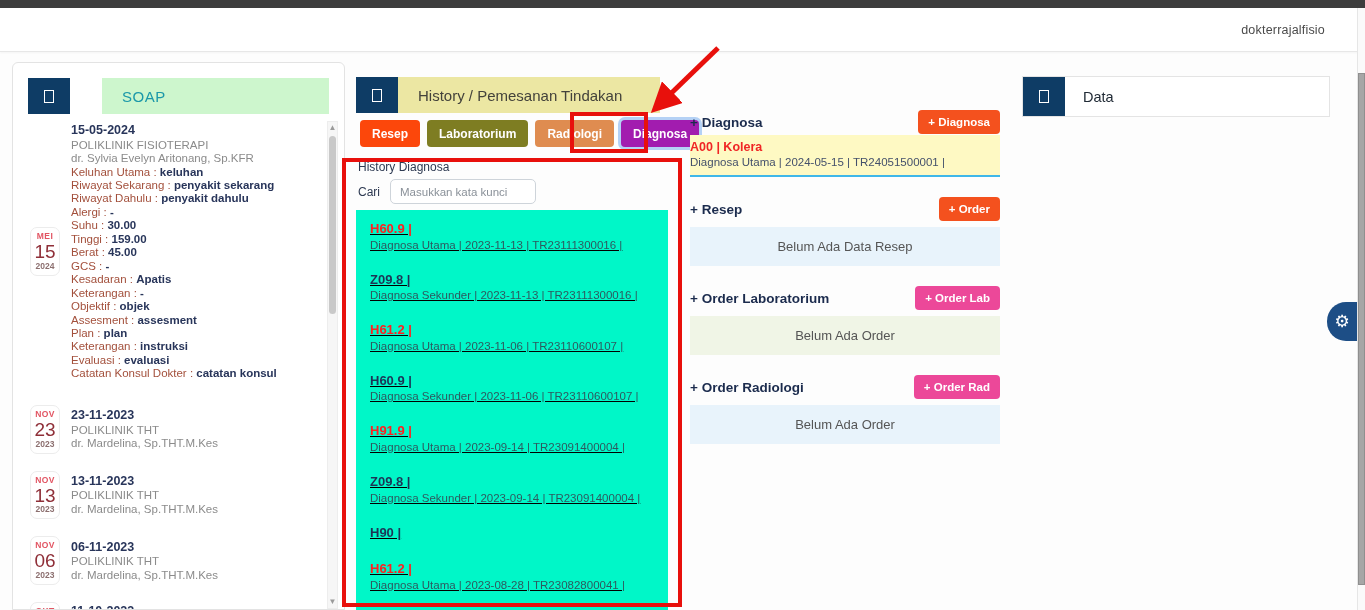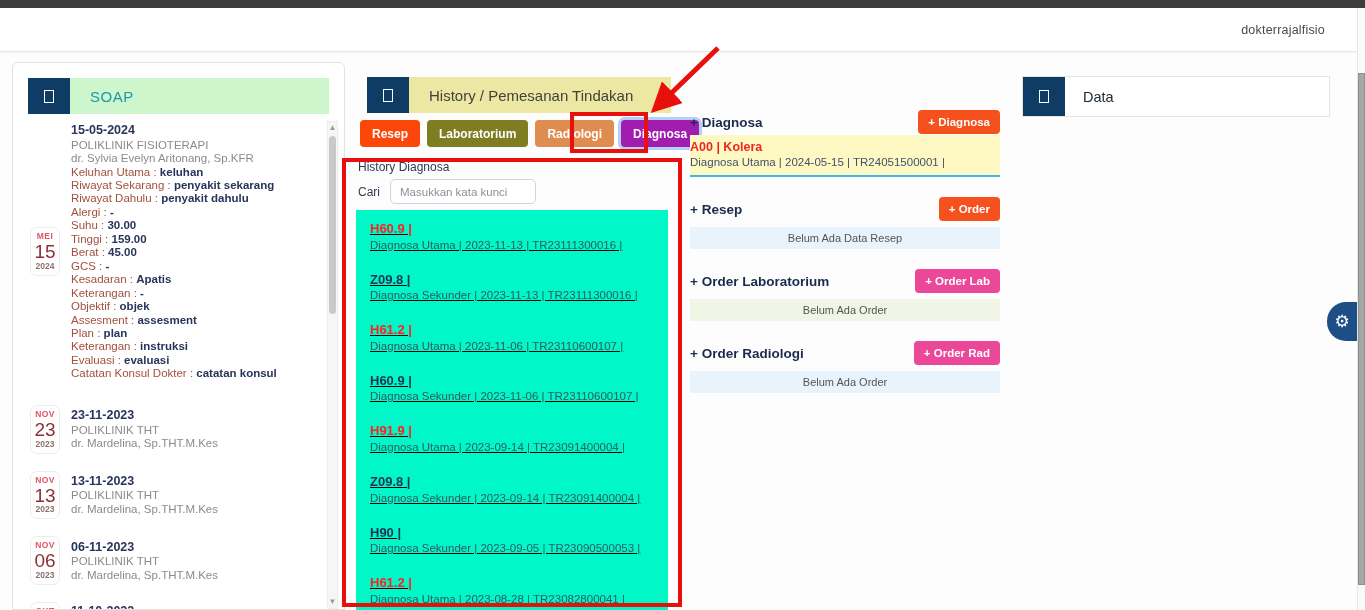--- a/index.html
+++ b/index.html
@@ -13,21 +13,21 @@
 
   
   .panel-header { display:flex; height:36px; }
   .icon-box { width:42px; background:#0e3c65; display:flex; align-items:center; justify-content:center; flex:0 0 42px; }
   .glyph-box { width:10px; height:13px; border:1.5px solid #fff; display:inline-block; }
   .header-bar { flex:1; display:flex; align-items:center; padding-left:20px; font-size:15px; }
 
   
   .soap-card { position:absolute; left:12px; top:62px; width:333px; height:548px; background:#fff;
     border:1px solid #e3e3e3; border-radius:6px 6px 0 0; overflow:hidden; }
-  .soap-card .panel-header { margin:15px 15px 0 15px; }
+  .soap-card .panel-header { margin:15px 15px 0 15px;gap:32px; }
   .soap-header-bar { background:#cdf6cd; color:#1b98a9; letter-spacing:.5px; }
   .soap-list { margin:9px 30px 0 17px; font-size:11.5px; line-height:1.17; }
   .soap-entry { display:flex; gap:11px; margin-bottom:17px; align-items:center; cursor:pointer; }
   .entry-1 { margin-bottom:24px; }
   .date-badge { flex:0 0 30px; width:30px; border:1px solid #ececec; border-radius:7px;
     text-align:center; padding:4px 0 3px 0; background:#fff; }
   .b-month { font-size:8.5px; font-weight:700; color:#e25563; letter-spacing:.4px; }
   .b-day { font-size:19px; font-weight:500; color:#8f2f38; line-height:1.05; }
   .b-year { font-size:8.5px; font-weight:600; color:#8c6f6f; }
   .e-title { font-size:12.5px; font-weight:700; color:#28355a; margin-bottom:1px; }
@@ -40,21 +40,21 @@
     background:#f6f6f6; border:1px solid #ededed; }
   .sb-arrow { position:absolute; left:0; width:9px; height:12px; color:#9a9a9a; font-size:8px;
     text-align:center; line-height:12px; cursor:pointer; }
   .sb-up { top:0; }
   .sb-down { bottom:0; }
   .sb-thumb { position:absolute; left:1px; top:14px; width:7px; height:178px; background:#c9c9c9;
     border-radius:4px; cursor:pointer; }
 
   
   .history-col { position:absolute; left:356px; top:77px; width:312px; }
-  .history-col .panel-header { margin-left:11px; width:304px; }
+  .history-col .panel-header { margin-left:0; width:304px; }
   .history-header-bar { background:#ece7a3; color:#43423b; }
   .tabs-row { display:flex; gap:7px; margin:7px 0 0 4px; }
   .tab-btn { height:27px; border:none; border-radius:4px; color:#fff; font-weight:700;
     font-size:12px; padding:0 12px; cursor:pointer; font-family:"Liberation Sans", sans-serif; }
   .tab-btn.active { box-shadow:0 0 0 3px rgba(92,156,236,.45); }
   .history-section-title { margin:13px 0 0 2px; font-size:12px; color:#2e3a52; }
   .search-row { display:flex; align-items:center; gap:10px; margin:5px 0 0 2px; }
   .search-label { font-size:12px; color:#2e3a52; }
   .search-input { width:146px; height:25px; border:1px solid #ced4da; border-radius:5px;
     padding:0 9px; font-size:11.5px; color:#333; font-family:"Liberation Sans", sans-serif; }
@@ -71,22 +71,22 @@
   .order-section { margin-bottom:19px; }
   .order-head { display:flex; justify-content:space-between; align-items:center; min-height:26px; }
   .order-title { font-size:13.5px; font-weight:700; color:#1b2b4d; }
   .order-btn { border:none; border-radius:4px; color:#fff; font-weight:700; font-size:11.5px;
     padding:6px 10px; cursor:pointer; font-family:"Liberation Sans", sans-serif; }
   .btn-orange { background:#f4511e; }
   .btn-pink { background:#ec4899;margin-left:23px; }
   .order-entry { background:#fef9c3; border-bottom:2px solid #3fb7e8; padding:5px 12px 7px 0; }
   .oe-code { font-size:12.5px; font-weight:700; color:#f02525; }
   .oe-detail { font-size:11.5px; color:#44506b; margin-top:2px; }
-  .order-empty { margin-top:5px; height:22px; display:flex; align-items:center; justify-content:center;
-    font-size:11px; color:#555; }
+  .order-empty { margin-top:5px; height:39px; display:flex; align-items:center; justify-content:center;
+    font-size:13px; color:#555; }
   .empty-blue { background:#e8f3fb; }
   .empty-green { background:#f0f5e6; }
 
   
   .data-card { position:absolute; left:1022px; top:76px; width:308px; height:41px; background:#fff;
     border:1px solid #e4e4e4; display:flex; }
   .data-card .icon-box { flex:0 0 42px; }
   .data-label { display:flex; align-items:center; padding-left:18px; font-size:14.5px; color:#212b36; }
 
   
@@ -263,21 +263,20 @@
     <div class="diag-detail">Diagnosa Utama | 2023-09-14 | TR23091400004 |</div>
   </div>
 
   <div class="diag-item sekunder">
     <div class="diag-code">Z09.8 |</div>
     <div class="diag-detail">Diagnosa Sekunder | 2023-09-14 | TR23091400004 |</div>
   </div>
 
   <div class="diag-item sekunder">
     <div class="diag-code">H90 |</div>
-    <div class="diag-detail">Diagnosa Sekunder | 2023-09-05 | TR23090500053 |</div>
   </div>
 
   <div class="diag-item utama">
     <div class="diag-code">H61.2 |</div>
     <div class="diag-detail">Diagnosa Utama | 2023-08-28 | TR23082800041 |</div>
   </div>
 </div>
 </div>
 
 <div class="orders-col">

